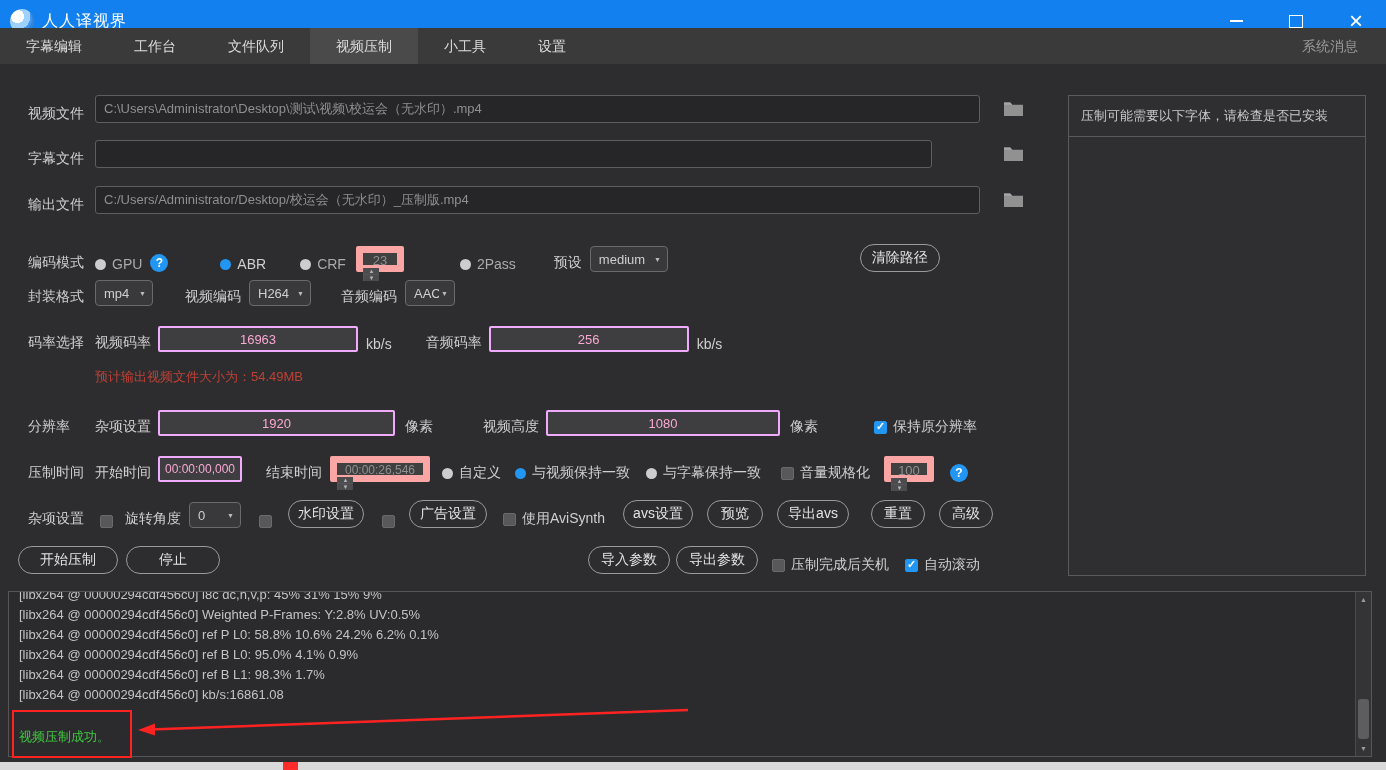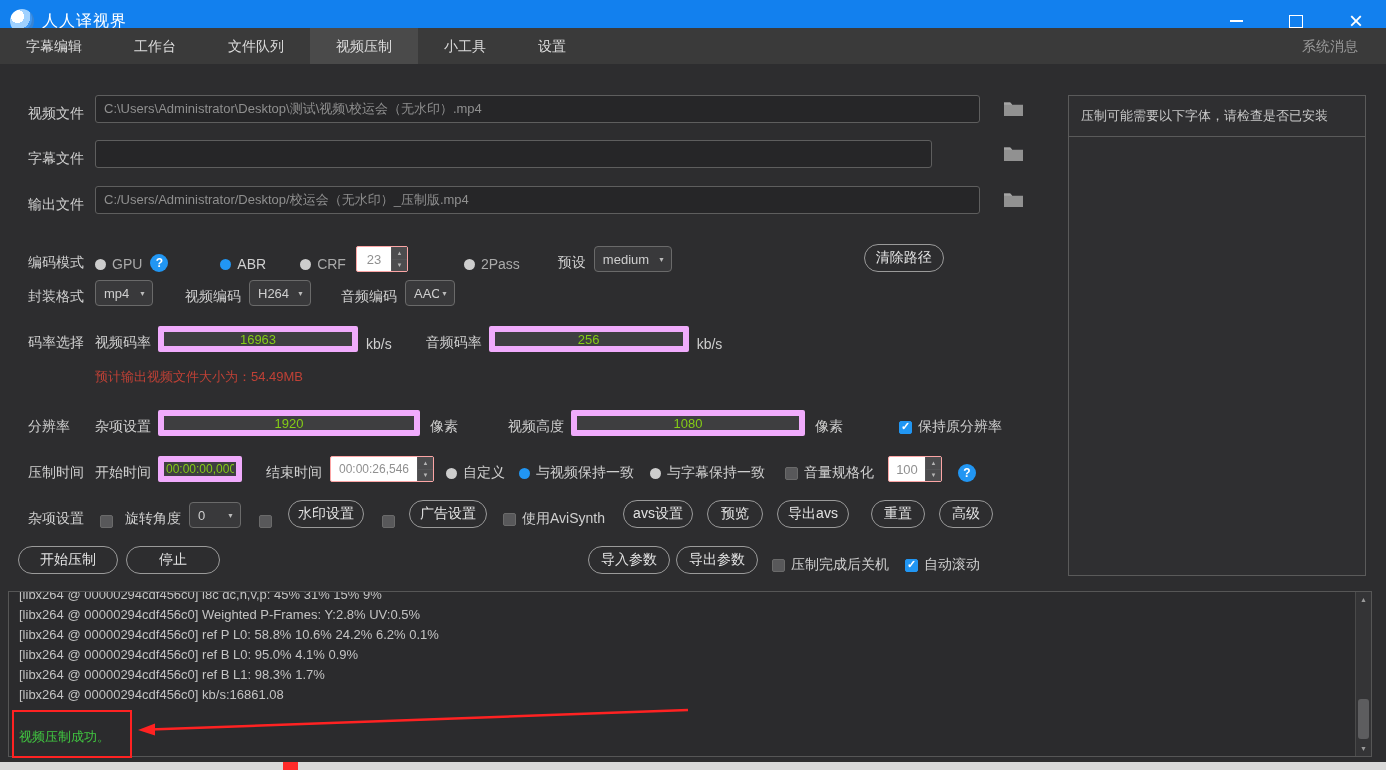--- a/index.html
+++ b/index.html
@@ -26,33 +26,33 @@
   .tab{padding:0 26px;line-height:36px;color:#dcdcdc;font-size:14px;cursor:pointer;}
   .tab.active{background:#4a4a4a;}
   .sysmsg{margin-left:auto;line-height:36px;padding-right:28px;color:#9a9a9a;font-size:14px;cursor:pointer;}
   
   .row{position:absolute;left:28px;height:28px;display:flex;align-items:flex-end;}
   .flabel{display:inline-block;width:67px;color:#cfcfcf;font-size:14px;flex:0 0 67px;}
   .slabel{color:#cfcfcf;font-size:14px;white-space:nowrap;}
   .dimlabel{color:#aaa;font-size:14px;white-space:nowrap;}
   .tinput{height:28px;box-sizing:border-box;background:#262628;border:1px solid #5e5e5e;border-radius:3px;
     color:#8f8f8f;font-size:13px;padding:0 8px;font-family:"Liberation Sans",sans-serif;outline:none;}
-  .ninput{height:26px;box-sizing:border-box;background:#3e3e40;border:6px solid #f0abfc;
-    color:#84cc16;font-size:13px;text-align:center;font-family:"Liberation Sans",sans-serif;outline:none;border-radius:2px;}
+  .ninput{height:26px;box-sizing:border-box;background:#3e3e40;border:2px solid #f0abfc;
+    color:#f9a8d4;font-size:13px;text-align:center;font-family:"Liberation Sans",sans-serif;outline:none;border-radius:2px;}
   .foldericon{position:absolute;top:5px;cursor:pointer;line-height:0;}
   .radio{width:11px;height:11px;border-radius:50%;background:#cdcdcd;display:inline-block;flex:0 0 11px;cursor:pointer;}
   .radio.selected{background:#2196f3;}
   .rgroup{display:flex;align-items:center;gap:6px;}
   .helpicon{width:18px;height:18px;border-radius:50%;background:#2196f3;color:#fff;font-size:12px;font-weight:bold;
     display:inline-flex;align-items:center;justify-content:center;cursor:pointer;flex:0 0 18px;}
   .checkbox{width:13px;height:13px;background:#58585a;border:1px solid #6a6a6a;box-sizing:border-box;display:inline-block;
     flex:0 0 13px;cursor:pointer;position:relative;border-radius:2px;}
   .checkbox.checked{background:#2196f3;border-color:#2196f3;}
   .checkbox.checked::after{content:"✓";position:absolute;left:1px;top:-2px;color:#fff;font-size:11px;font-weight:bold;}
-  .spin{display:inline-flex;height:26px;box-sizing:border-box;border:1px solid #fca5a5;border-radius:2px;background:#ffffff;}
+  .spin{display:inline-flex;height:26px;box-sizing:border-box;border:7px solid #fca5a5;border-radius:2px;background:#404040;flex-direction:column;}
   .spin .val{display:inline-flex;align-items:center;justify-content:center;color:#909090;font-size:13px;padding:0 2px;}
   .spin .arrows{width:15px;border-left:1px solid #545456;display:flex;flex-direction:column;}
   .spin .arrows span{flex:1;display:flex;align-items:center;justify-content:center;font-size:6px;color:#b5b5b5;background:#4c4c4e;cursor:pointer;}
   .spin .arrows span:first-child{border-bottom:1px solid #545456;}
   .dd{display:inline-flex;height:26px;box-sizing:border-box;border:1px solid #6a6a6a;border-radius:4px;background:#39393b;
     align-items:center;cursor:pointer;}
   .dd .dd-val{color:#cfcfcf;font-size:13px;padding:0 8px;flex:1;white-space:nowrap;overflow:hidden;}
   .dd .dd-caret{font-size:7px;color:#bbb;padding:0 6px 0 2px;}
   .pillbtn{height:28px;box-sizing:border-box;border:1px solid #9a9a9a;border-radius:14px;background:transparent;
     color:#e3e3e3;font-size:14px;display:inline-flex;align-items:center;justify-content:center;cursor:pointer;
@@ -200,21 +200,21 @@
   <span class="slabel" style="margin-left:34px">音频码率</span>
   <input class="ninput" style="margin-left: 7px; width: 200px;" value="256">
   <span class="slabel" style="margin-left:8px">kb/s</span>
 </div>
 
 <div class="estimate">预计输出视频文件大小为：54.49MB</div>
 
 <div class="row" style="top:408px">
   <span class="flabel">分辨率</span>
   <span class="slabel">杂项设置</span>
-  <input class="ninput" style="margin-left: 7px; width: 262px;" value="1920">
+  <input class="ninput" style="margin-left: 7px; width: 237px;" value="1920">
   <span class="slabel" style="margin-left:10px">像素</span>
   <span class="slabel" style="margin-left:50px">视频高度</span>
   <input class="ninput" style="margin-left: 7px; width: 234px;" value="1080">
   <span class="slabel" style="margin-left:10px">像素</span>
   <span class="rgroup" style="margin-left:56px">
     <span class="checkbox checked"></span>
     <span class="slabel">保持原分辨率</span>
   </span>
 </div>
 

